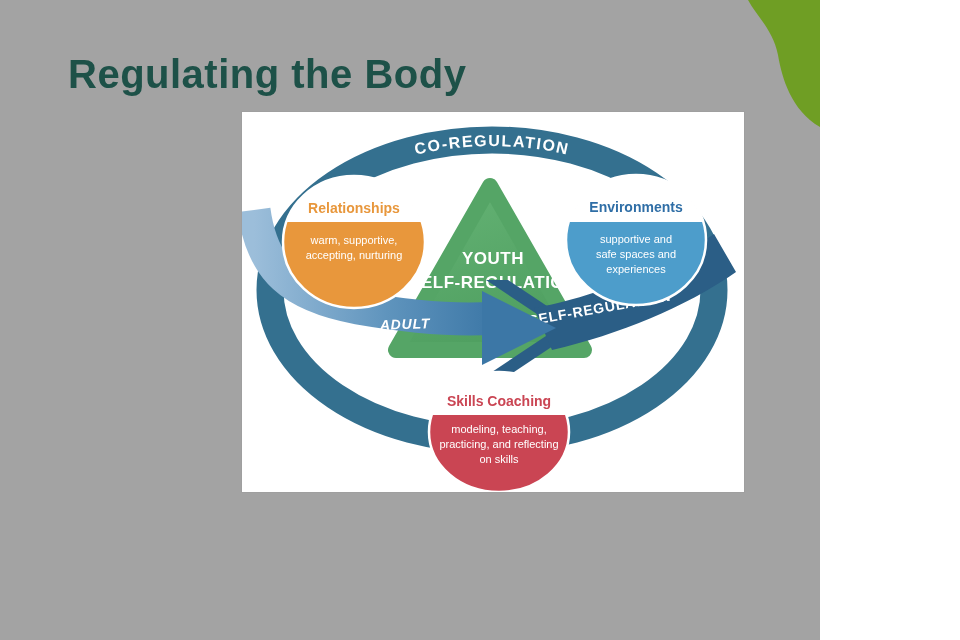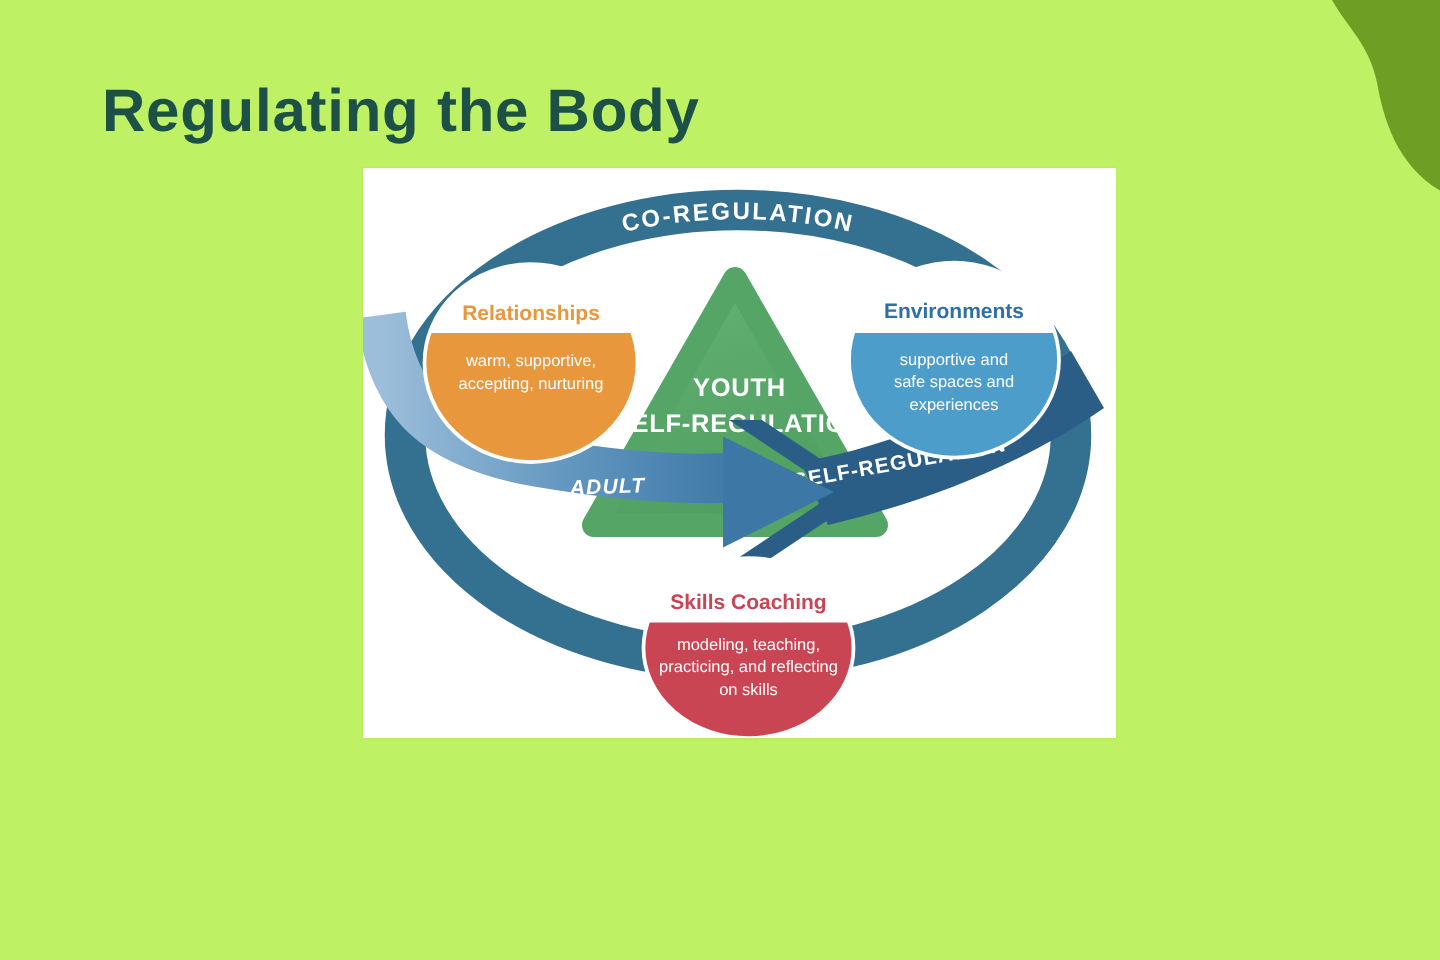--- a/index.html
+++ b/index.html
@@ -1,19 +1,19 @@
 <!DOCTYPE html>
 <html><head>
 <meta charset="utf-8">
 <style>
   html,body{margin:0;padding:0;}
   .slide{
     position:relative;
-    width:960px;height:640px;
-    background:#bef264;
+    width:820px;height:640px;
+    background:#a3a3a3;
     overflow:hidden;
     font-family:"Liberation Sans",sans-serif;
   }
   .corner-blob{position:absolute;top:0;right:0;}
   .page-title{
     position:absolute;left:68px;top:52px;margin:0;
     font-size:40px;font-weight:700;color:#1d5148;letter-spacing:.5px;
   }
   .diagram-panel{
     position:absolute;left:242px;top:112px;width:502px;height:380px;

